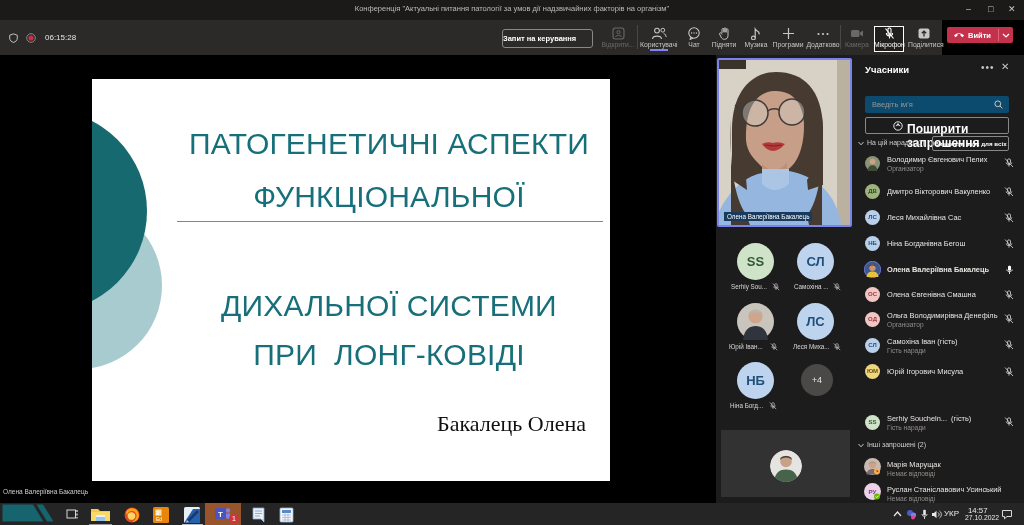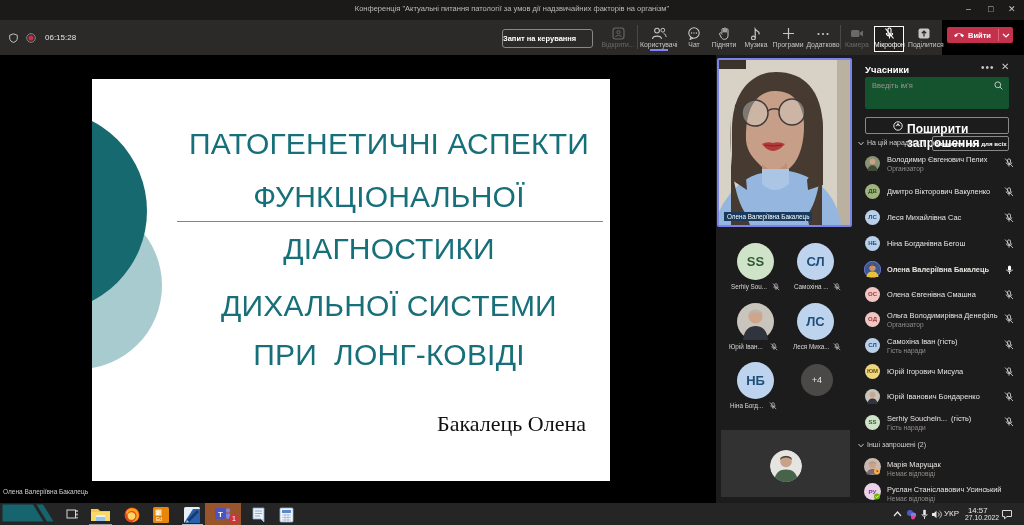--- a/index.html
+++ b/index.html
@@ -178,21 +178,20 @@
     </div>
   </div>
 
   <div class="abs" id="share">
     <div class="abs" id="slide">
       <div class="circ" style="left:-97px; top:123px; width:167px; height:167px; background:#a7cbcf;"></div>
       <div class="circ" id="c1b"></div>
       <div class="sl" style="left:28px; top:48px;">ПАТОГЕНЕТИЧНІ АСПЕКТИ</div>
       <div class="sl" style="left:28px; top:101px;">ФУНКЦІОНАЛЬНОЇ</div>
       <div id="hr1"></div>
-      <div class="sl" style="left:28px; top:153px;">ДІАГНОСТИКИ</div>
       <div class="sl" style="left:28px; top:210px;">ДИХАЛЬНОЇ СИСТЕМИ</div>
       <div class="sl" style="left:28px; top:259px;">ПРИ&nbsp;&nbsp;ЛОНГ-КОВІДІ</div>
       <div id="author" style="left:345px; top:332px;">Бакалець Олена</div>
     </div>
     <div class="abs" id="preslabel">Олена Валеріївна Бакалець</div>
   </div>
 
   <div class="abs" id="rightbg"></div>
 
   <div class="abs" id="mainvid">
@@ -268,21 +267,21 @@
         <path d="M10 10 C9.5 4.5 22.5 4.5 22 10 C20 6.5 12 6.5 10 10 Z" fill="#4f4236"></path>
       </g>
     </svg>
   </div>
 
   <div class="abs" id="panel">
     <div class="abs" style="left:8px; top:9px; font-size:9.5px; font-weight:bold; color:#fff;">Учасники</div>
     <div class="abs" style="left:124px; top:7px; font-size:10px; color:#c8c6c4; letter-spacing:1px;">•••</div>
     <div class="abs" style="left:144px; top:6px; font-size:10px; color:#c8c6c4;">✕</div>
 
-    <div class="abs" style="left:8px; top:22px; width:144px; height:32px; background:#14532d; border-radius:2px;">
+    <div class="abs" style="left:8px; top:41px; width:144px; height:17px; background:#0c4a6e; border-radius:2px;">
       <div class="abs" style="left:7px; top:4px; font-size:7.5px; color:#979593;">Введіть ім'я</div>
       <svg class="abs" style="right:6px; top:4px;" width="9" height="9" viewBox="0 0 9 9">
           <circle cx="3.8" cy="3.8" r="2.9" fill="none" stroke="#c8c6c4" stroke-width="1"></circle>
           <path d="M6 6 L8.4 8.4" stroke="#c8c6c4" stroke-width="1"></path>
         </svg>
     </div>
 
     <div class="abs" style="left:8px; top:62px; width:144px; height:17px; border:1px solid #8a8886; border-radius:2px;">
       <svg class="abs" style="left:27px; top:3px;" width="10" height="10" viewBox="0 0 10 10">
           <circle cx="5" cy="5" r="4.2" fill="none" stroke="#fff" stroke-width="0.9"></circle>
@@ -375,32 +374,20 @@
     </div>
 
     <div class="abs prow" style="top:309px;">
       <div class="abs pav" style="left:8px; top:0px; background:#edd67e; color:#6a5210;">ЮМ</div>
       <div class="abs prow-name" style="left:30px; top:3px;">Юрій Ігорович Мисула</div>
       <svg class="abs micm" style="left:147px; top:3px;" width="10" height="10" viewBox="0 0 10 10">
           <path d="M3.5 1.8 C3.5 0.6 6.5 0.6 6.5 1.8 V4.8 C6.5 6 3.5 6 3.5 4.8 Z M2.2 4.5 C2.2 7.3 7.8 7.3 7.8 4.5 M5 6.6 V8.6 M1 0.5 L9 9" fill="none" stroke="#c8c6c4" stroke-width="0.9"></path>
         </svg>
     </div>
 
-    <div class="abs prow" style="top:334px;">
-      <svg class="abs" style="left:8px; top:0px;" width="15" height="15" viewBox="0 0 15 15">
-          <circle cx="7.5" cy="7.5" r="7.5" fill="#c9c4bc"></circle>
-          <path d="M2.5 15 C3 10.5 5.5 9.5 7.5 9.5 C9.5 9.5 12 10.5 12.5 15 Z" fill="#30343c"></path>
-          <circle cx="7.5" cy="5.6" r="2.9" fill="#cfa68c"></circle>
-          <path d="M4.6 4.8 C4.4 2.2 10.6 2.2 10.4 4.8 C9 3.5 6 3.5 4.6 4.8 Z" fill="#b8b4ae"></path>
-        </svg>
-      <div class="abs prow-name" style="left:30px; top:3px;">Юрій Іванович Бондаренко</div>
-      <svg class="abs micm" style="left:147px; top:3px;" width="10" height="10" viewBox="0 0 10 10">
-          <path d="M3.5 1.8 C3.5 0.6 6.5 0.6 6.5 1.8 V4.8 C6.5 6 3.5 6 3.5 4.8 Z M2.2 4.5 C2.2 7.3 7.8 7.3 7.8 4.5 M5 6.6 V8.6 M1 0.5 L9 9" fill="none" stroke="#c8c6c4" stroke-width="0.9"></path>
-        </svg>
-    </div>
 
     <div class="abs prow" style="top:357px;">
       <div class="abs pav" style="left:8px; top:3px; background:#cfe3c8; color:#2e5b32;">SS</div>
       <div class="abs prow-name" style="left:30px; top:2px;">Serhiy Soucheln...&nbsp;&nbsp;(гість)</div>
       <div class="abs prow-sub" style="left:30px; top:12px;">Гість наради</div>
       <svg class="abs micm" style="left:147px; top:5px;" width="10" height="10" viewBox="0 0 10 10">
           <path d="M3.5 1.8 C3.5 0.6 6.5 0.6 6.5 1.8 V4.8 C6.5 6 3.5 6 3.5 4.8 Z M2.2 4.5 C2.2 7.3 7.8 7.3 7.8 4.5 M5 6.6 V8.6 M1 0.5 L9 9" fill="none" stroke="#c8c6c4" stroke-width="0.9"></path>
         </svg>
     </div>
 

